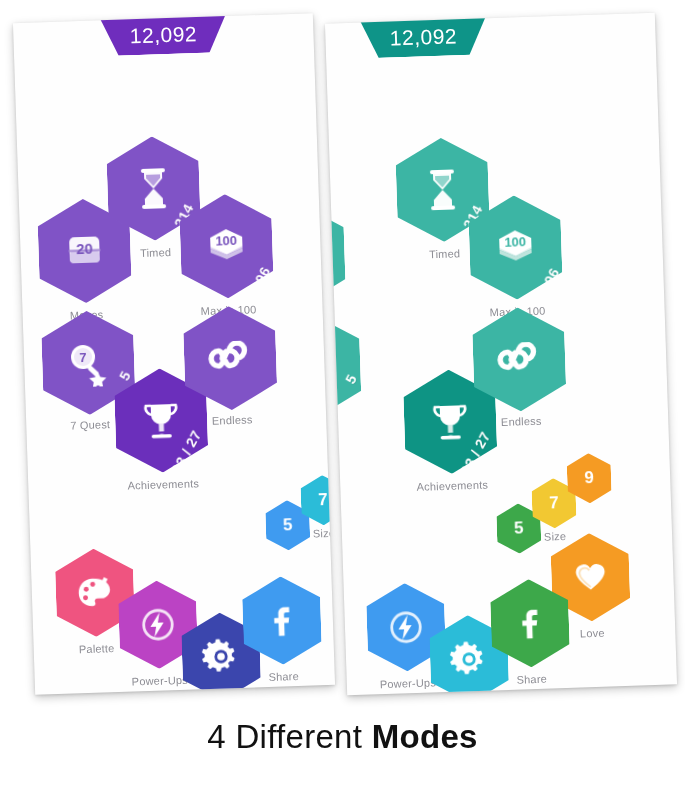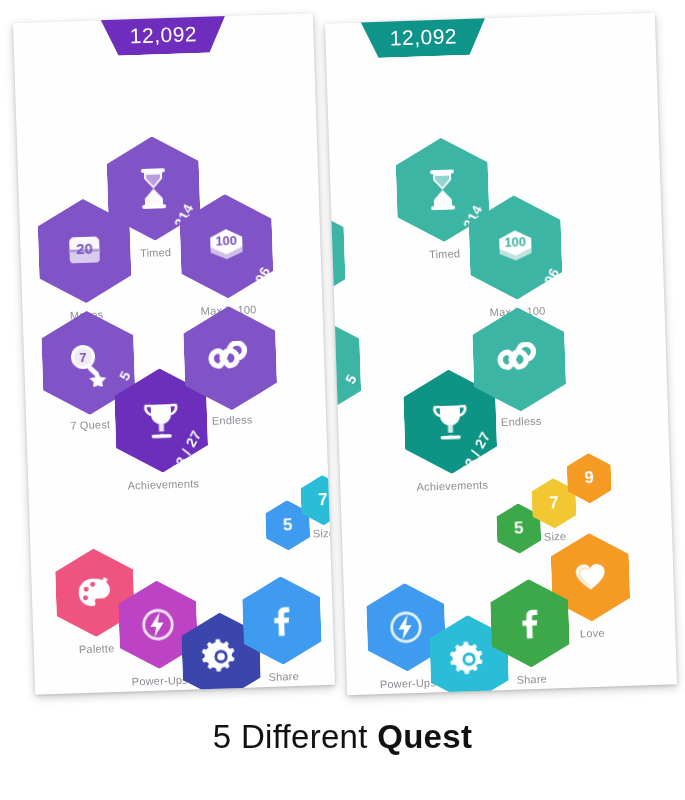--- a/index.html
+++ b/index.html
@@ -310,16 +310,16 @@
         <svg class="glyph" width="38" height="38" viewBox="0 0 40 40">
           <path d="M24.4 11.5 h3.6 V6 h-5 c-4.2 0 -6.6 2.6 -6.6 6.8 V17 H12 v5.6 h4.4 V36 h6 V22.6 h4.6 l.7 -5.6 h-5.3 v-3.3 c0 -1.4 .5 -2.2 2 -2.2 z" fill="#fff"></path>
         </svg>
       </div>
       <div class="hex-lbl" style="left:142px;top:656px;width:86px;">Share</div>
 
     </div>
   </div>
 
   <div class="caption">
-    <span class="thin">5 Different </span><span class="bold">Quest</span>
+    <span class="thin">4 Different </span><span class="bold">Modes</span>
   </div>
 
 </div>
 
 </body></html>

